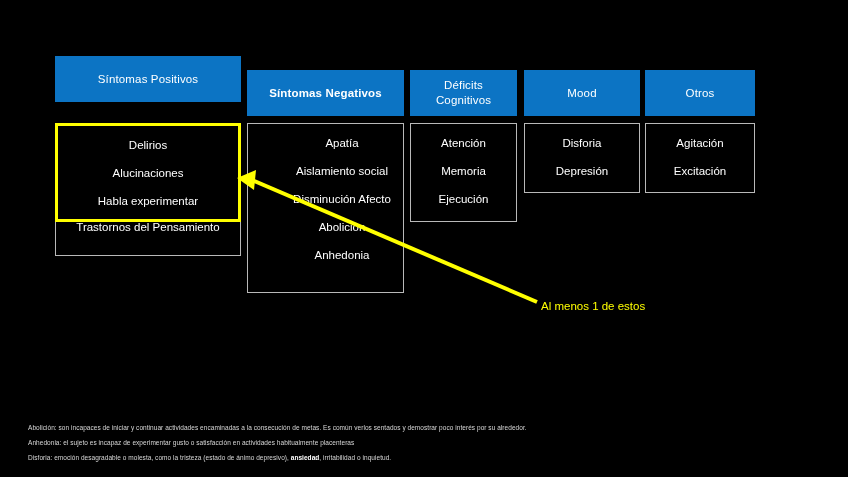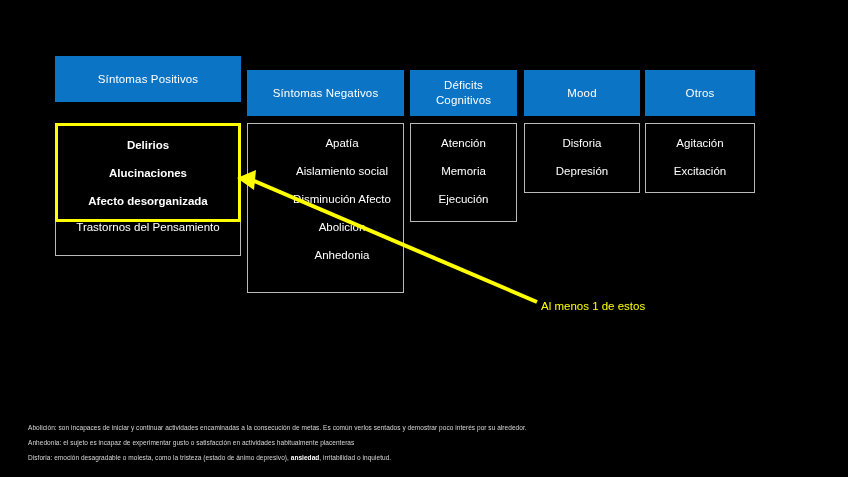--- a/index.html
+++ b/index.html
@@ -46,21 +46,20 @@
     box-sizing: border-box;
     border: 1px solid #b9b9b9;
     background: #000000;
     display: flex;
     flex-direction: column;
     align-items: center;
     padding-top: 10px;
   }
   .col-box.highlight {
     border: 3px solid #ffff00;
-    font-weight: bold;
   }
   .col-box .item {
     font-size: 11.5px;
     line-height: 14px;
     color: #ffffff;
     text-align: center;
     white-space: nowrap;
     margin-bottom: 14px;
   }
 
@@ -102,21 +101,21 @@
 </style>
 </head>
 <body>
 
 <div id="slide">
 
   <div class="col-header" style="left:55px; top:56px; width:186px; height:46px;">
     <span>Síntomas Positivos</span>
   </div>
 
-  <div class="col-header" style="left:247px; top:70px; width:157px; height:46px;">
+  <div class="col-header" style="left:247px; top:70px; width:157px; height:46px;font-weight:bold;">
     <span>Síntomas Negativos</span>
   </div>
 
   <div class="col-header" style="left:410px; top:70px; width:107px; height:46px; flex-direction:column;">
     <span>Déficits</span>
     <span>Cognitivos</span>
   </div>
 
   <div class="col-header" style="left:524px; top:70px; width:116px; height:46px;">
     <span>Mood</span>
@@ -127,21 +126,21 @@
   </div>
 
   <div class="col-box" style="left:55px; top:123px; width:186px; height:133px; padding-top:0;">
     <div style="height:96px;"></div>
     <div class="item" style="margin-bottom:0;">Trastornos del Pensamiento</div>
   </div>
 
   <div class="col-box highlight" style="left:55px; top:123px; width:186px; height:99px; padding-top:12px;">
     <div class="item">Delirios</div>
     <div class="item">Alucinaciones</div>
-    <div class="item">Afecto desorganizada</div>
+    <div class="item">Habla experimentar</div>
   </div>
 
   <div class="col-box" style="left:247px; top:123px; width:157px; height:170px; padding-top:12px;padding-left:33px;">
     <div class="item">Apatía</div>
     <div class="item">Aislamiento social</div>
     <div class="item">Disminución Afecto</div>
     <div class="item">Abolición</div>
     <div class="item">Anhedonia</div>
   </div>
 

